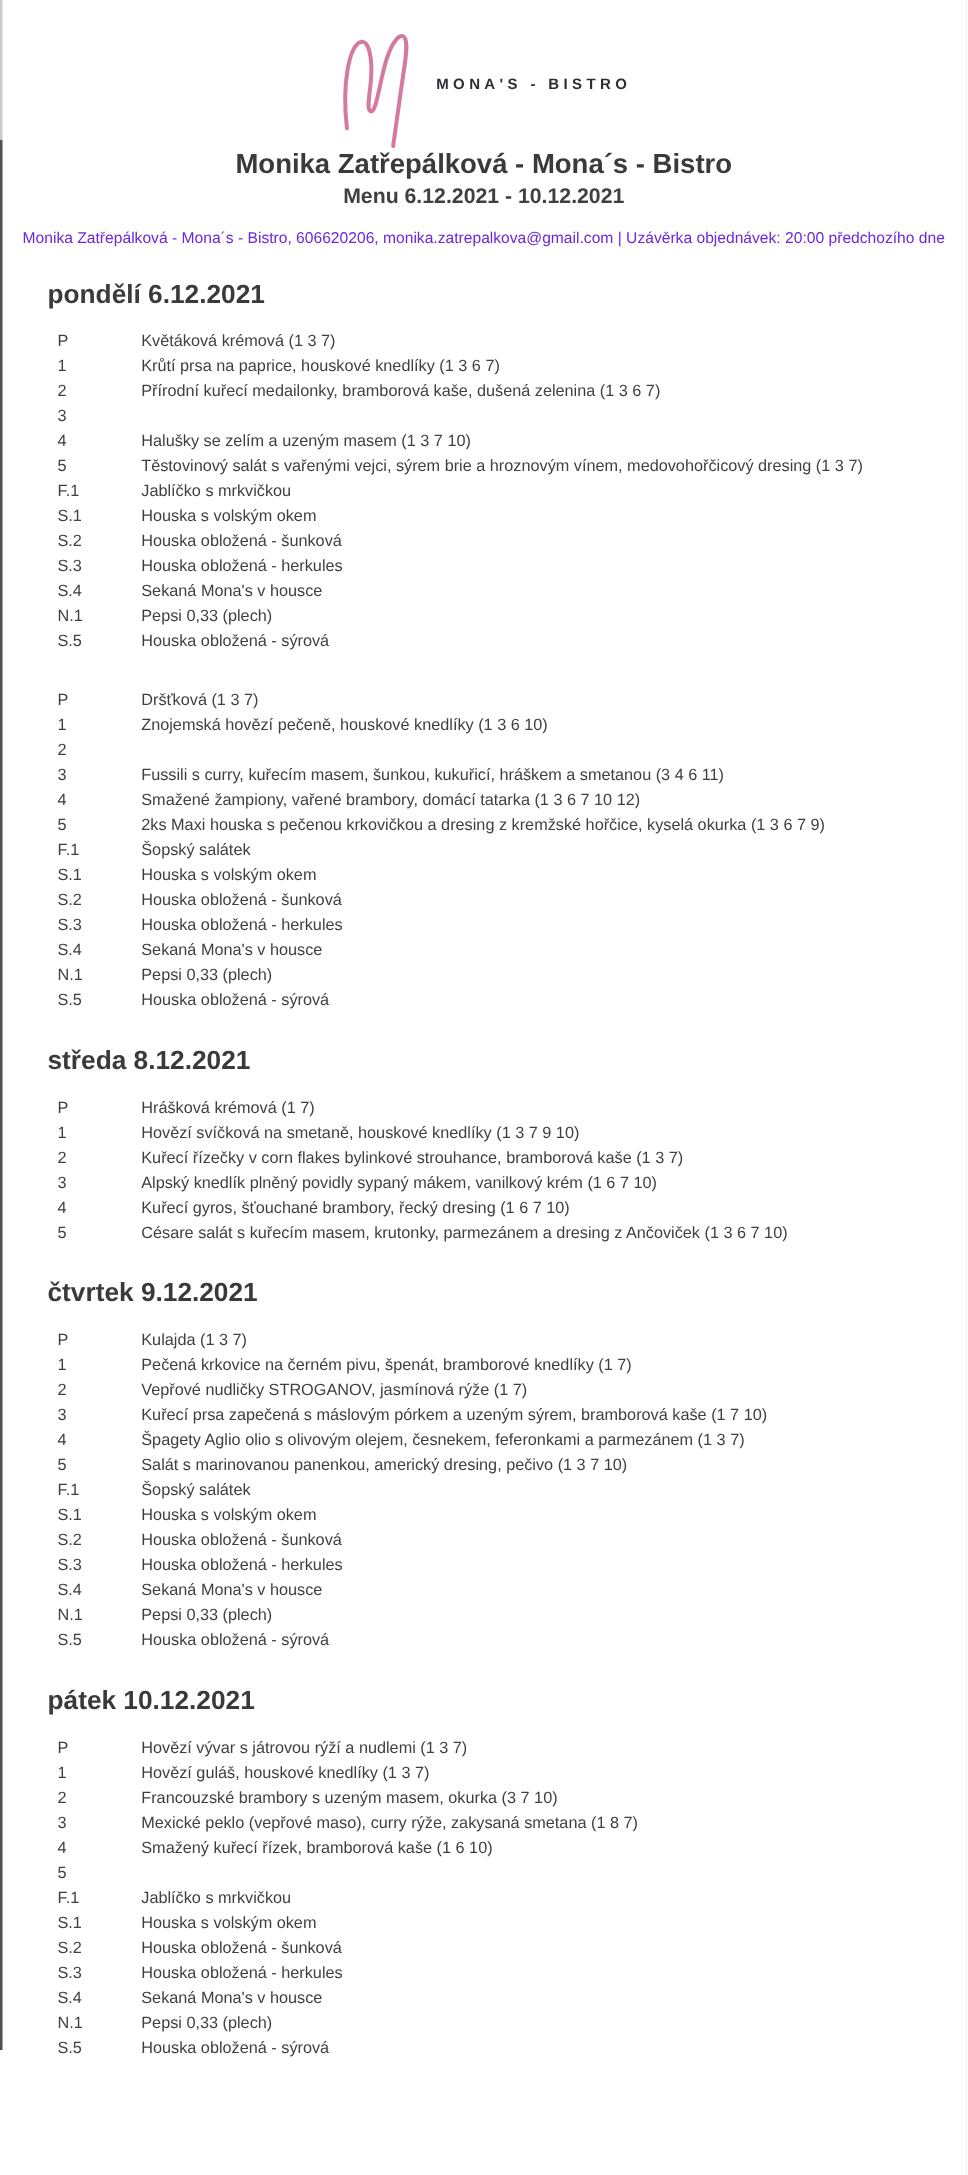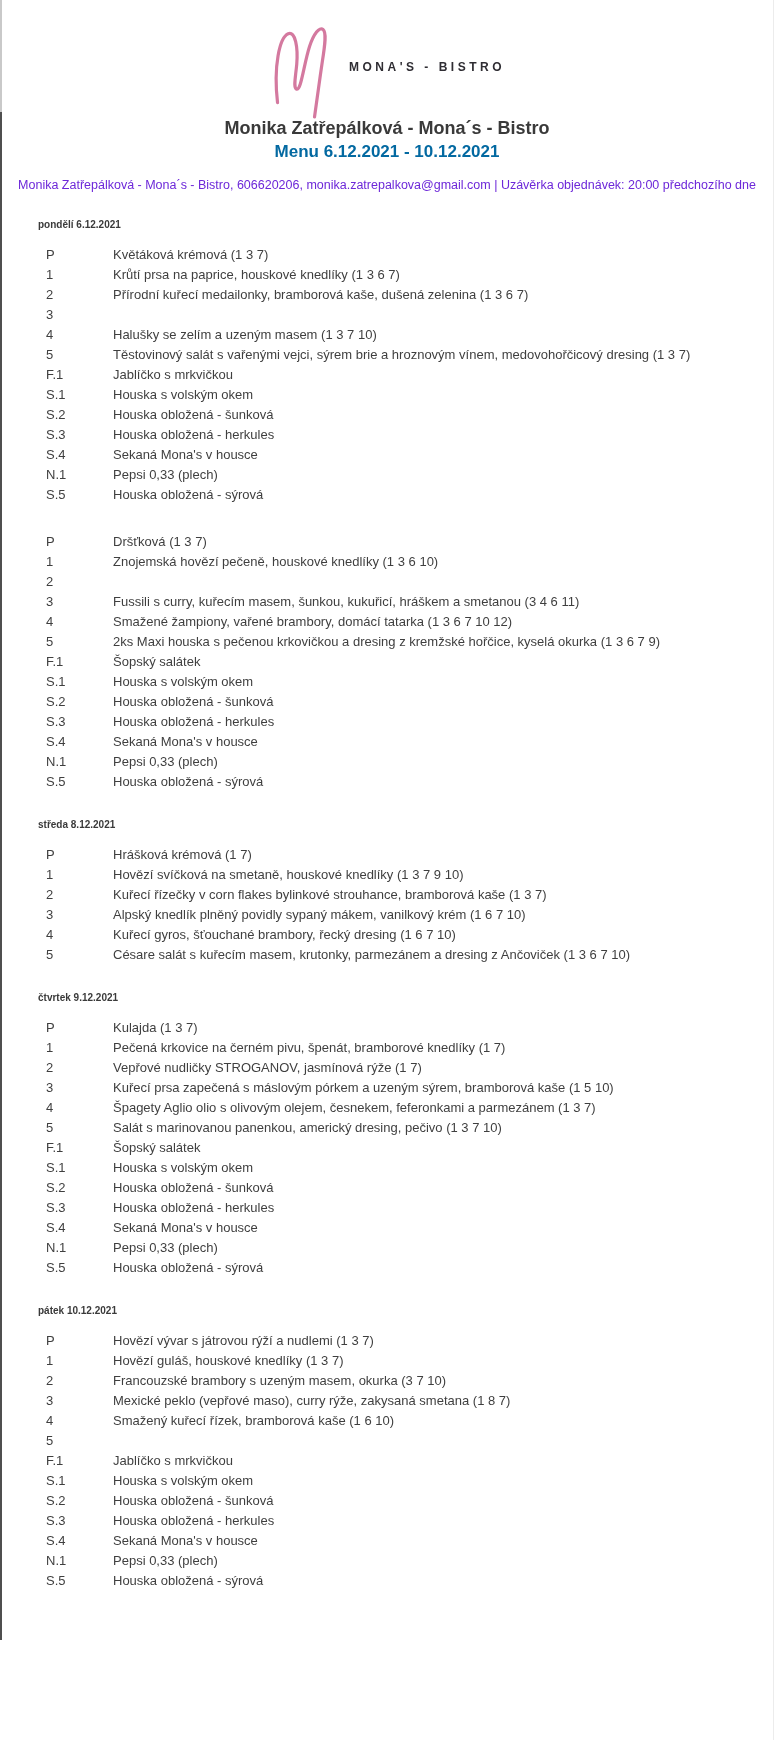--- a/index.html
+++ b/index.html
@@ -9,28 +9,28 @@
   
   .edge-light{position:absolute;left:0;top:0;width:2px;height:112px;background:#c9c9c9;}
   .edge-dark{position:absolute;left:0;top:112px;width:2px;height:1528px;background:#4f4f4f;}
   .edge-right{position:absolute;right:0;top:0;width:1px;height:100%;background:#ececec;}
 
   
   .logo-wrap{display:flex;align-items:center;justify-content:center;padding-top:12px;height:96px;}
   .logo-m{width:64px;height:118px;margin-right:16px;margin-top:10px;}
   .brand{font-size:12px;font-weight:bold;letter-spacing:3.5px;color:#2f2d33;margin-top:14px;white-space:nowrap;}
 
-  .page-title{text-align:center;font-weight:bold;font-size:18px;color:#3a3a3a;margin:10px 0 3px;}
-  .page-subtitle{text-align:center;font-weight:bold;font-size:17px;color:#0369a1;margin:0 0 16px;}
+  .page-title{text-align:center;font-weight:bold;font-size:22px;color:#3a3a3a;margin:10px 0 3px;}
+  .page-subtitle{text-align:center;font-weight:bold;font-size:17px;color:#404040;margin:0 0 16px;}
   .contact-info{text-align:center;font-size:12.5px;color:#6d28d9;margin:0 10px 6px;}
 
   
   .menu{padding:0 28px 60px 38px;}
   .day{margin-top:27px;}
-  .day-title{font-size:10px;font-weight:bold;color:#3a3a3a;margin:0 0 15px;}
+  .day-title{font-size:21px;font-weight:bold;color:#3a3a3a;margin:0 0 15px;}
   .menu-row{display:flex;font-size:13px;line-height:20px;color:#3f3f3f;}
   .item-code{width:67px;flex-shrink:0;padding-left:8px;}
   .item-text{flex:1;}
 </style>
 </head>
 <body>
 
 <div class="page">
   <div class="edge-light"></div>
   <div class="edge-dark"></div>
@@ -191,21 +191,21 @@
         <div class="menu-row">
           <span class="item-code">1</span>
           <span class="item-text">Pečená krkovice na černém pivu, špenát, bramborové knedlíky (1 7)</span>
         </div>
         <div class="menu-row">
           <span class="item-code">2</span>
           <span class="item-text">Vepřové nudličky STROGANOV, jasmínová rýže (1 7)</span>
         </div>
         <div class="menu-row">
           <span class="item-code">3</span>
-          <span class="item-text">Kuřecí prsa zapečená s máslovým pórkem a uzeným sýrem, bramborová kaše (1 5 10)</span>
+          <span class="item-text">Kuřecí prsa zapečená s máslovým pórkem a uzeným sýrem, bramborová kaše (1 7 10)</span>
         </div>
         <div class="menu-row">
           <span class="item-code">4</span>
           <span class="item-text">Špagety Aglio olio s olivovým olejem, česnekem, feferonkami a parmezánem (1 3 7)</span>
         </div>
         <div class="menu-row">
           <span class="item-code">5</span>
           <span class="item-text">Salát s marinovanou panenkou, americký dresing, pečivo (1 3 7 10)</span>
         </div>
         <div class="menu-row">

